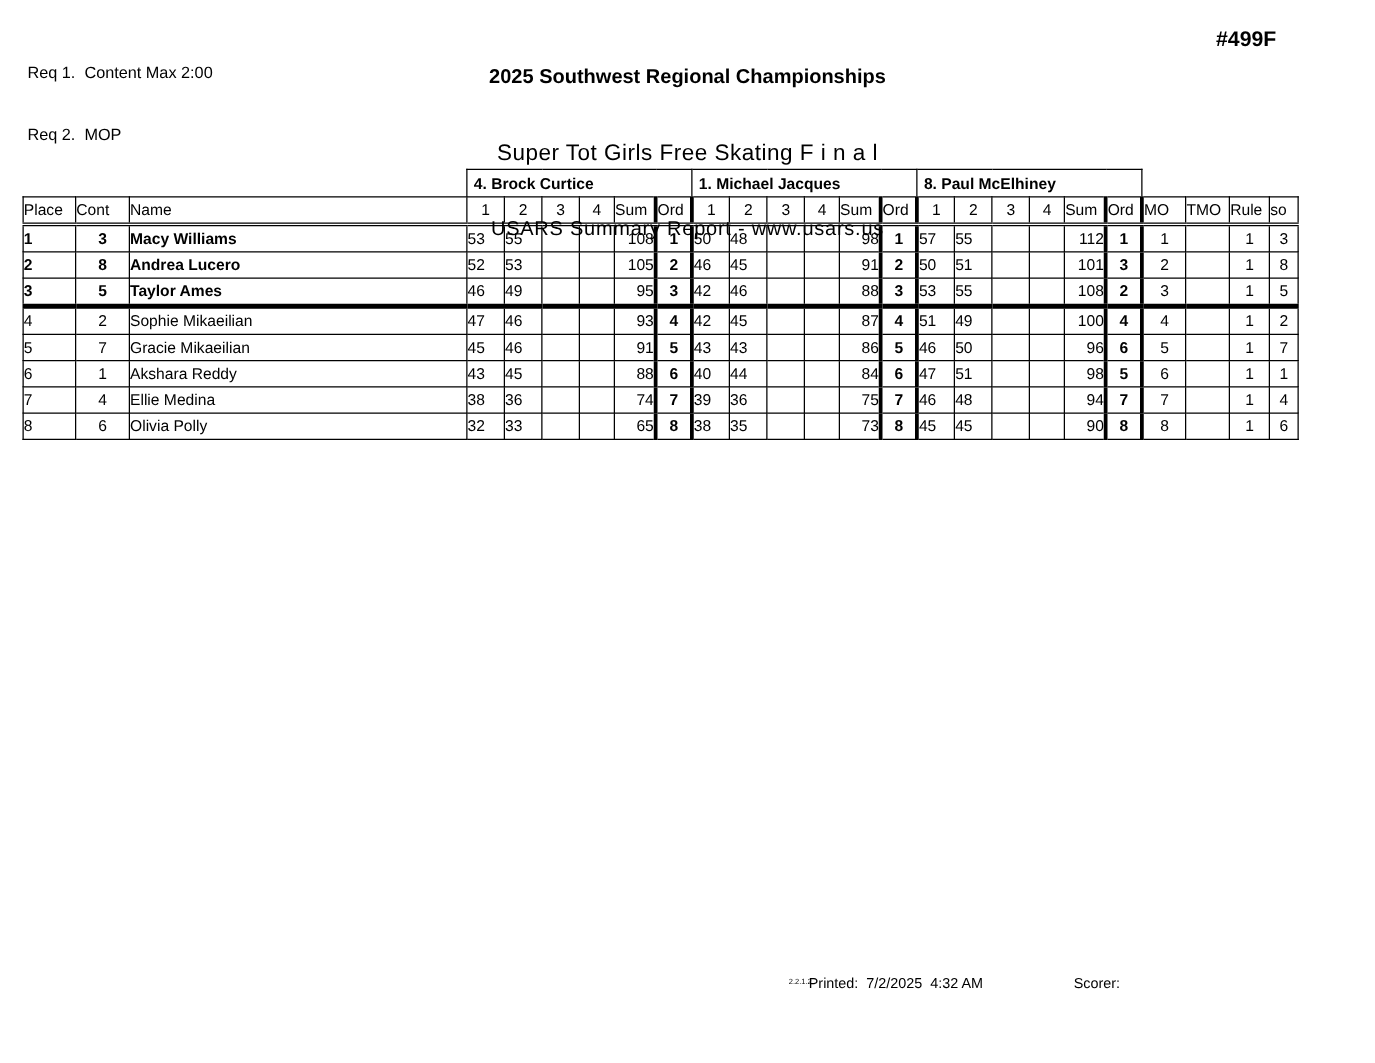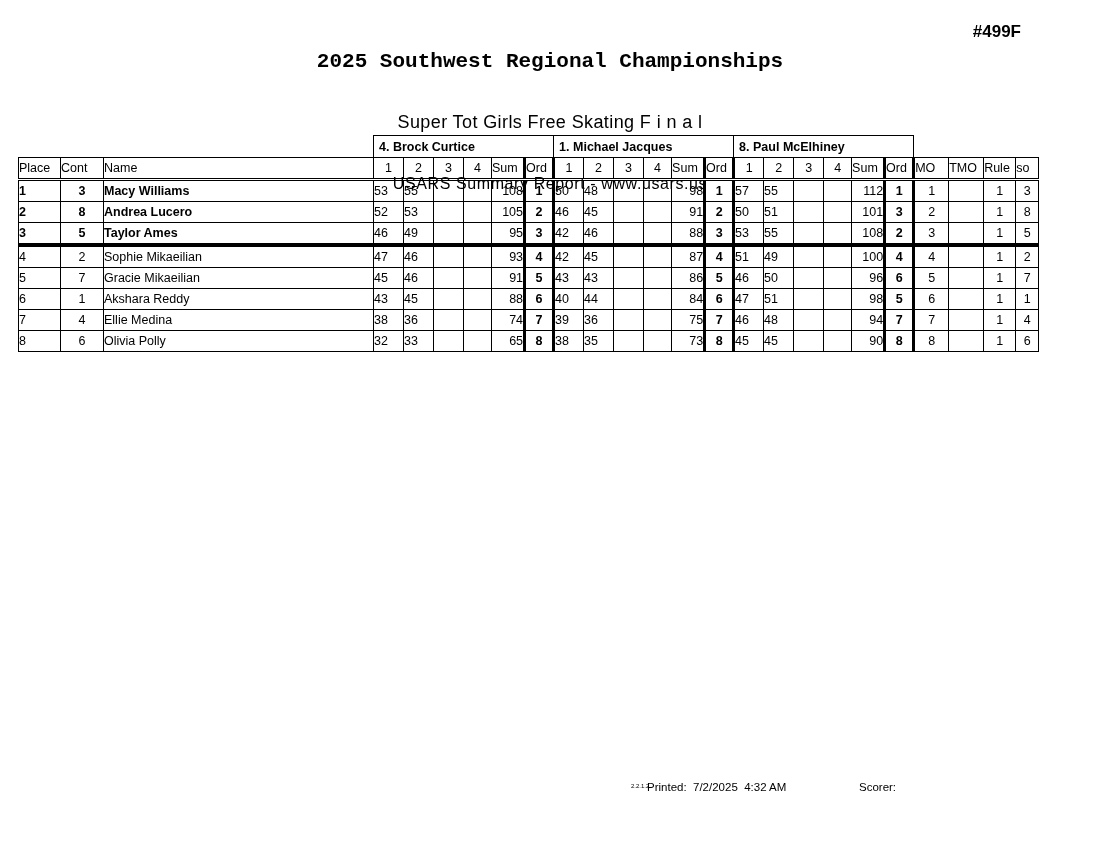--- a/index.html
+++ b/index.html
@@ -4,21 +4,21 @@
 <style>
   html,body{margin:0;padding:0;background:#ffffff;width:1100px;height:850px;
     font-family:"Liberation Sans",sans-serif;color:#000;overflow:hidden;}
   .page{position:relative;width:1100px;height:850px;background:#fff;}
 
   
   .req{position:absolute;left:22px;top:17px;font-size:13px;line-height:16.5px;white-space:pre;}
 
   
   .titles{position:absolute;left:0;top:14px;width:1100px;text-align:center;white-space:pre;}
-  .t1{font-size:21px;font-weight:bold;line-height:24px;font-family:Liberation Mono, monospace;}
+  .t1{font-size:16px;font-weight:bold;line-height:24px;}
   .t2{font-size:15px;line-height:20px;}
   .t3{font-size:18px;font-weight:normal;line-height:25px;letter-spacing:0.4px;}
   .t4{font-size:16px;line-height:25px;letter-spacing:0.6px;}
 
   .evnum{position:absolute;top:22px;right:79px;font-size:17px;font-weight:bold;}
 
   
   table.results{position:absolute;left:18px;top:135px;border-collapse:collapse;
     table-layout:fixed;width:1020px;font-size:12.5px;}
   .results td,.results th{padding:0;height:20px;overflow:hidden;white-space:nowrap;font-weight:normal;}
@@ -42,20 +42,24 @@
   
   .version{position:absolute;left:631px;top:783px;font-size:6px;}
   .printed{position:absolute;left:647px;top:781px;font-size:11.5px;white-space:pre;}
   .scorer{position:absolute;left:859px;top:781px;font-size:11.5px;}
 </style>
 </head>
 <body>
 
 <div class="page">
 
+  <div class="req">
+    <div>Req 1.  Content Max 2:00</div>
+    <div>Req 2.  MOP</div>
+  </div>
 
   <div class="titles">
     <div class="t1">2025 Southwest Regional Championships</div>
     <div class="t3">Super Tot Girls Free Skating F i n a l</div>
     <div class="t4">USARS Summary Report - www.usars.us</div>
   </div>
 
   <div class="evnum">#499F</div>
 
   <table class="results">

